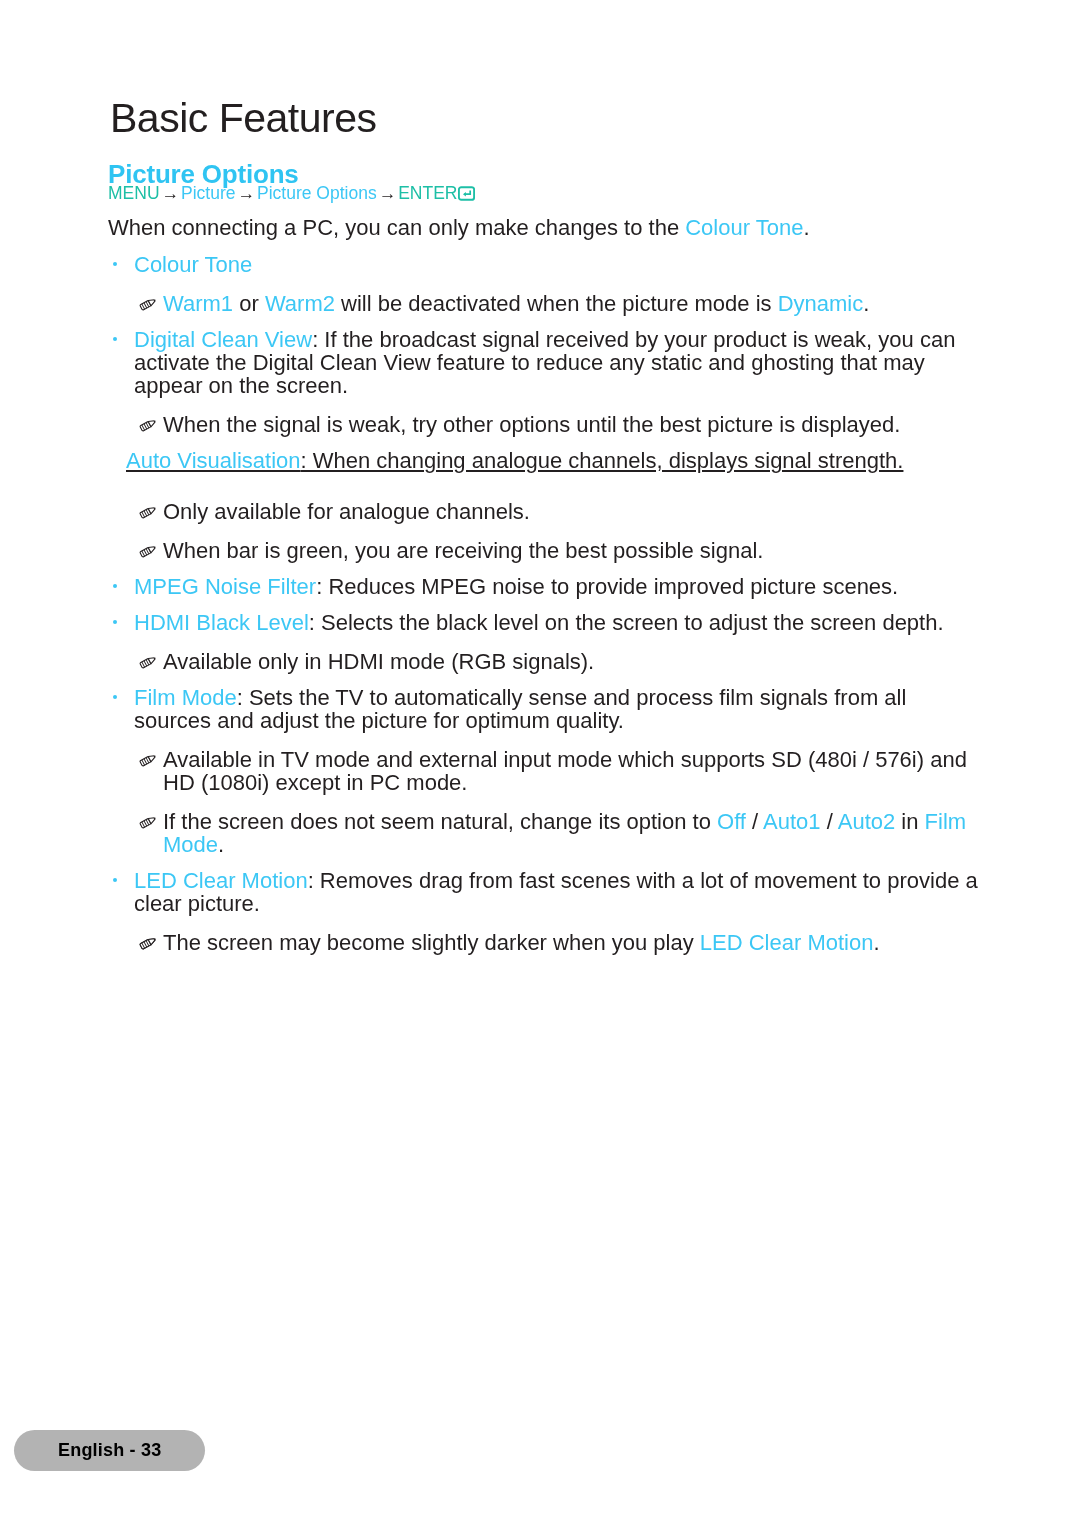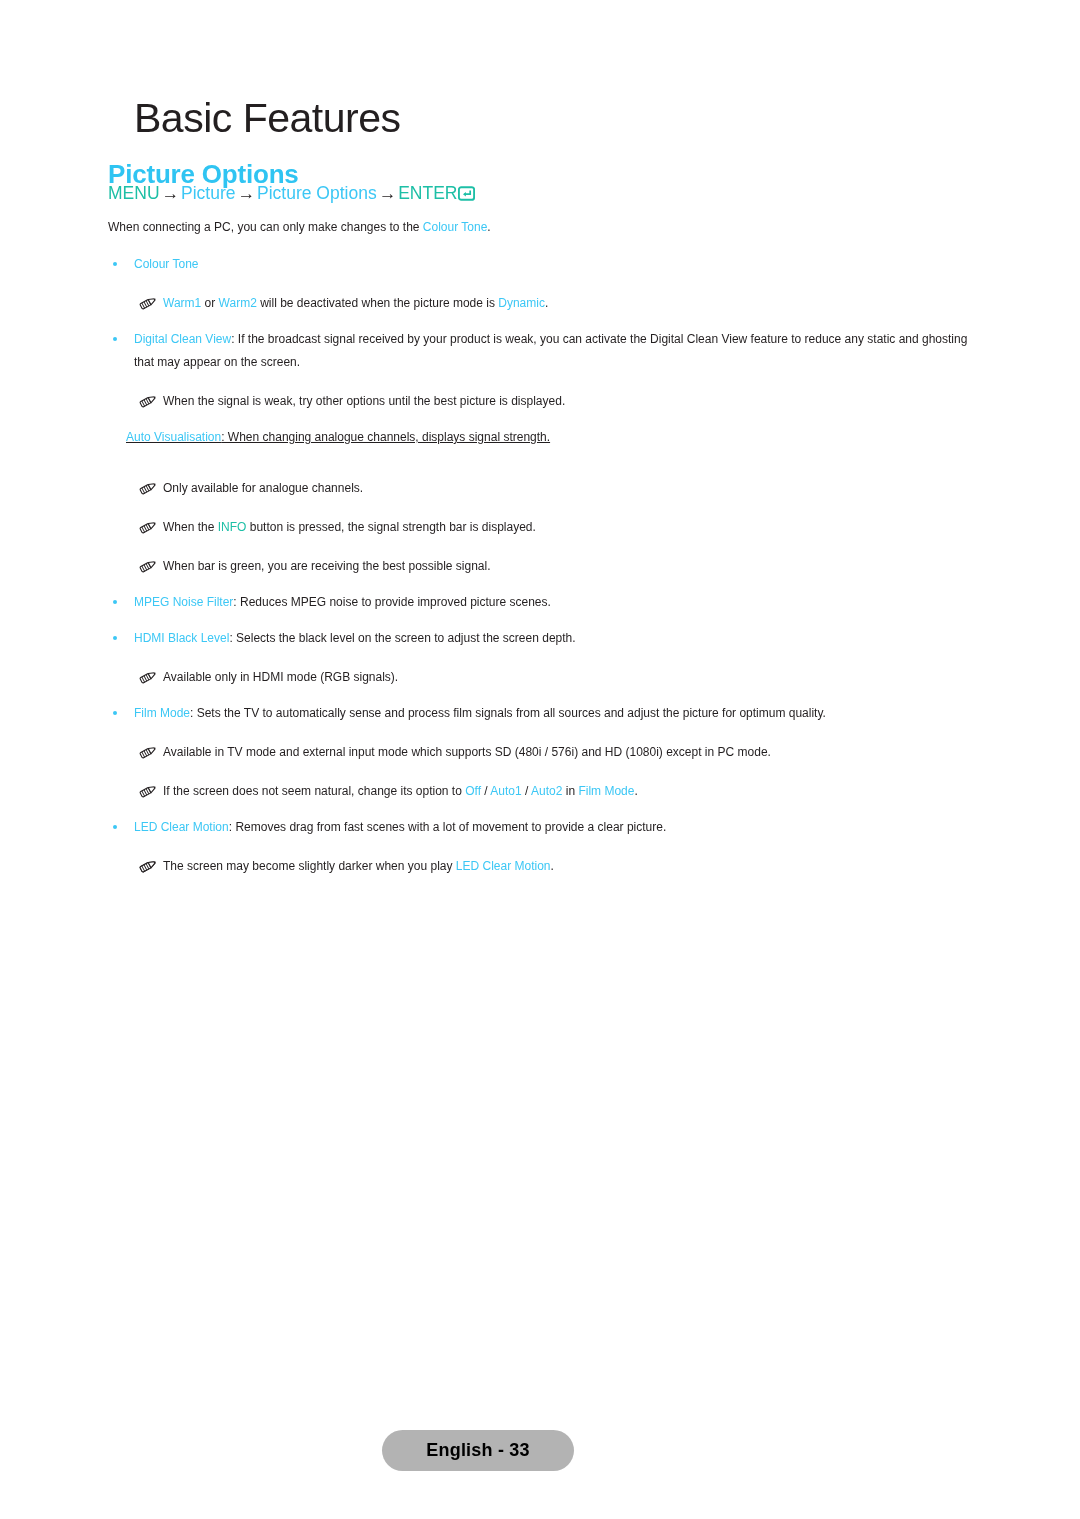--- a/index.html
+++ b/index.html
@@ -26,21 +26,20 @@
   
   .chapter-title {
     position: absolute;
     left: 110px;
     top: 70px;
     font-size: 41px;
     font-weight: 400;
     letter-spacing: -0.5px;
     color: #231f20;
     line-height: 1.05;
-    margin-left: 24px;
   }
   .section-title {
     position: absolute;
     left: 108px;
     top: 137px;
     font-size: 26px;
     font-weight: bold;
     color: #2fc4f2;
     letter-spacing: -0.2px;
   }
@@ -48,21 +47,21 @@
   
   .content {
     position: absolute;
     left: 108px;
     top: 182px;
     width: 880px;
   }
 
   .row {
     position: relative;
-    font-size: 12px;
+    font-size: 22px;
     line-height: 23px;
     color: #231f20;
   }
 
   
   .menu-path {
     margin-bottom: 9px;
     font-size: 17.5px;
     line-height: 23px;
   }
@@ -121,21 +120,22 @@
     text-decoration: underline;
   }
 
   
   .footer {
     position: absolute;
     left: 0;
     top: 1430px;
     width: 956px;
     display: flex;
-    justify-content: center;
+    justify-content: flex-start;
+    padding-left: 14px;
   }
   .page-badge {
     background: #b3b3b3;
     color: #000000;
     font-size: 18px;
     font-weight: bold;
     border-radius: 22px;
     padding: 10px 44px;
     letter-spacing: 0.2px;
   }
@@ -198,30 +198,20 @@
             </svg></span><span><span style="color:#231f20">Only available for analogue channels.</span></span></div>
         <div class="row note-item"><span class="pencil"><svg width="20" height="18" viewBox="0 0 20 18">
               <g transform="rotate(-28 10 9)">
                 <rect x="2.2" y="6.0" width="9.6" height="6.0" rx="1.2" ry="1.2" fill="#ffffff" stroke="#231f20" stroke-width="1.1"></rect>
                 <line x1="4.6" y1="6.0" x2="4.6" y2="12.0" stroke="#231f20" stroke-width="0.9"></line>
                 <line x1="7.0" y1="6.0" x2="7.0" y2="12.0" stroke="#231f20" stroke-width="0.9"></line>
                 <line x1="9.4" y1="6.0" x2="9.4" y2="12.0" stroke="#231f20" stroke-width="0.9"></line>
                 <path d="M11.8 6.0 L17.4 8.2 L17.4 9.8 L11.8 12.0 Z" fill="#ffffff" stroke="#231f20" stroke-width="1.1"></path>
                 <path d="M17.4 8.5 L19.2 9.0 L17.4 9.5 Z" fill="#231f20"></path>
               </g>
-            </svg></span><span><span style="color:#231f20">When the </span><span style="color:#1dbfa6">INFO</span><span style="color:#231f20"> button is pressed, the signal strength bar is displayed.</span></span></div>
-        <div class="row note-item"><span class="pencil"><svg width="20" height="18" viewBox="0 0 20 18">
-              <g transform="rotate(-28 10 9)">
-                <rect x="2.2" y="6.0" width="9.6" height="6.0" rx="1.2" ry="1.2" fill="#ffffff" stroke="#231f20" stroke-width="1.1"></rect>
-                <line x1="4.6" y1="6.0" x2="4.6" y2="12.0" stroke="#231f20" stroke-width="0.9"></line>
-                <line x1="7.0" y1="6.0" x2="7.0" y2="12.0" stroke="#231f20" stroke-width="0.9"></line>
-                <line x1="9.4" y1="6.0" x2="9.4" y2="12.0" stroke="#231f20" stroke-width="0.9"></line>
-                <path d="M11.8 6.0 L17.4 8.2 L17.4 9.8 L11.8 12.0 Z" fill="#ffffff" stroke="#231f20" stroke-width="1.1"></path>
-                <path d="M17.4 8.5 L19.2 9.0 L17.4 9.5 Z" fill="#231f20"></path>
-              </g>
             </svg></span><span><span style="color:#231f20">When bar is green, you are receiving the best possible signal.</span></span></div>
         <div class="row bullet-item"><span class="dot"></span><span style="color:#3cc7f5">MPEG Noise Filter</span><span>: Reduces MPEG noise to provide improved picture scenes.</span></div>
         <div class="row bullet-item"><span class="dot"></span><span style="color:#3cc7f5">HDMI Black Level</span><span>: Selects the black level on the screen to adjust the screen depth.</span></div>
         <div class="row note-item"><span class="pencil"><svg width="20" height="18" viewBox="0 0 20 18">
               <g transform="rotate(-28 10 9)">
                 <rect x="2.2" y="6.0" width="9.6" height="6.0" rx="1.2" ry="1.2" fill="#ffffff" stroke="#231f20" stroke-width="1.1"></rect>
                 <line x1="4.6" y1="6.0" x2="4.6" y2="12.0" stroke="#231f20" stroke-width="0.9"></line>
                 <line x1="7.0" y1="6.0" x2="7.0" y2="12.0" stroke="#231f20" stroke-width="0.9"></line>
                 <line x1="9.4" y1="6.0" x2="9.4" y2="12.0" stroke="#231f20" stroke-width="0.9"></line>
                 <path d="M11.8 6.0 L17.4 8.2 L17.4 9.8 L11.8 12.0 Z" fill="#ffffff" stroke="#231f20" stroke-width="1.1"></path>

